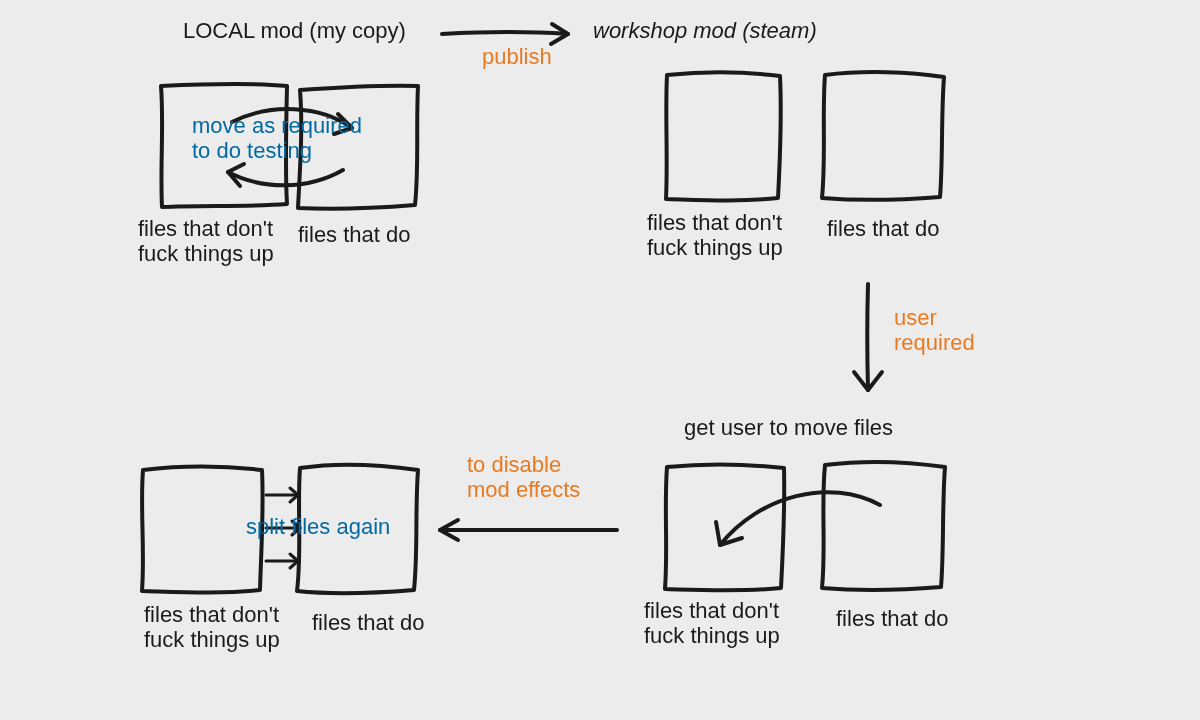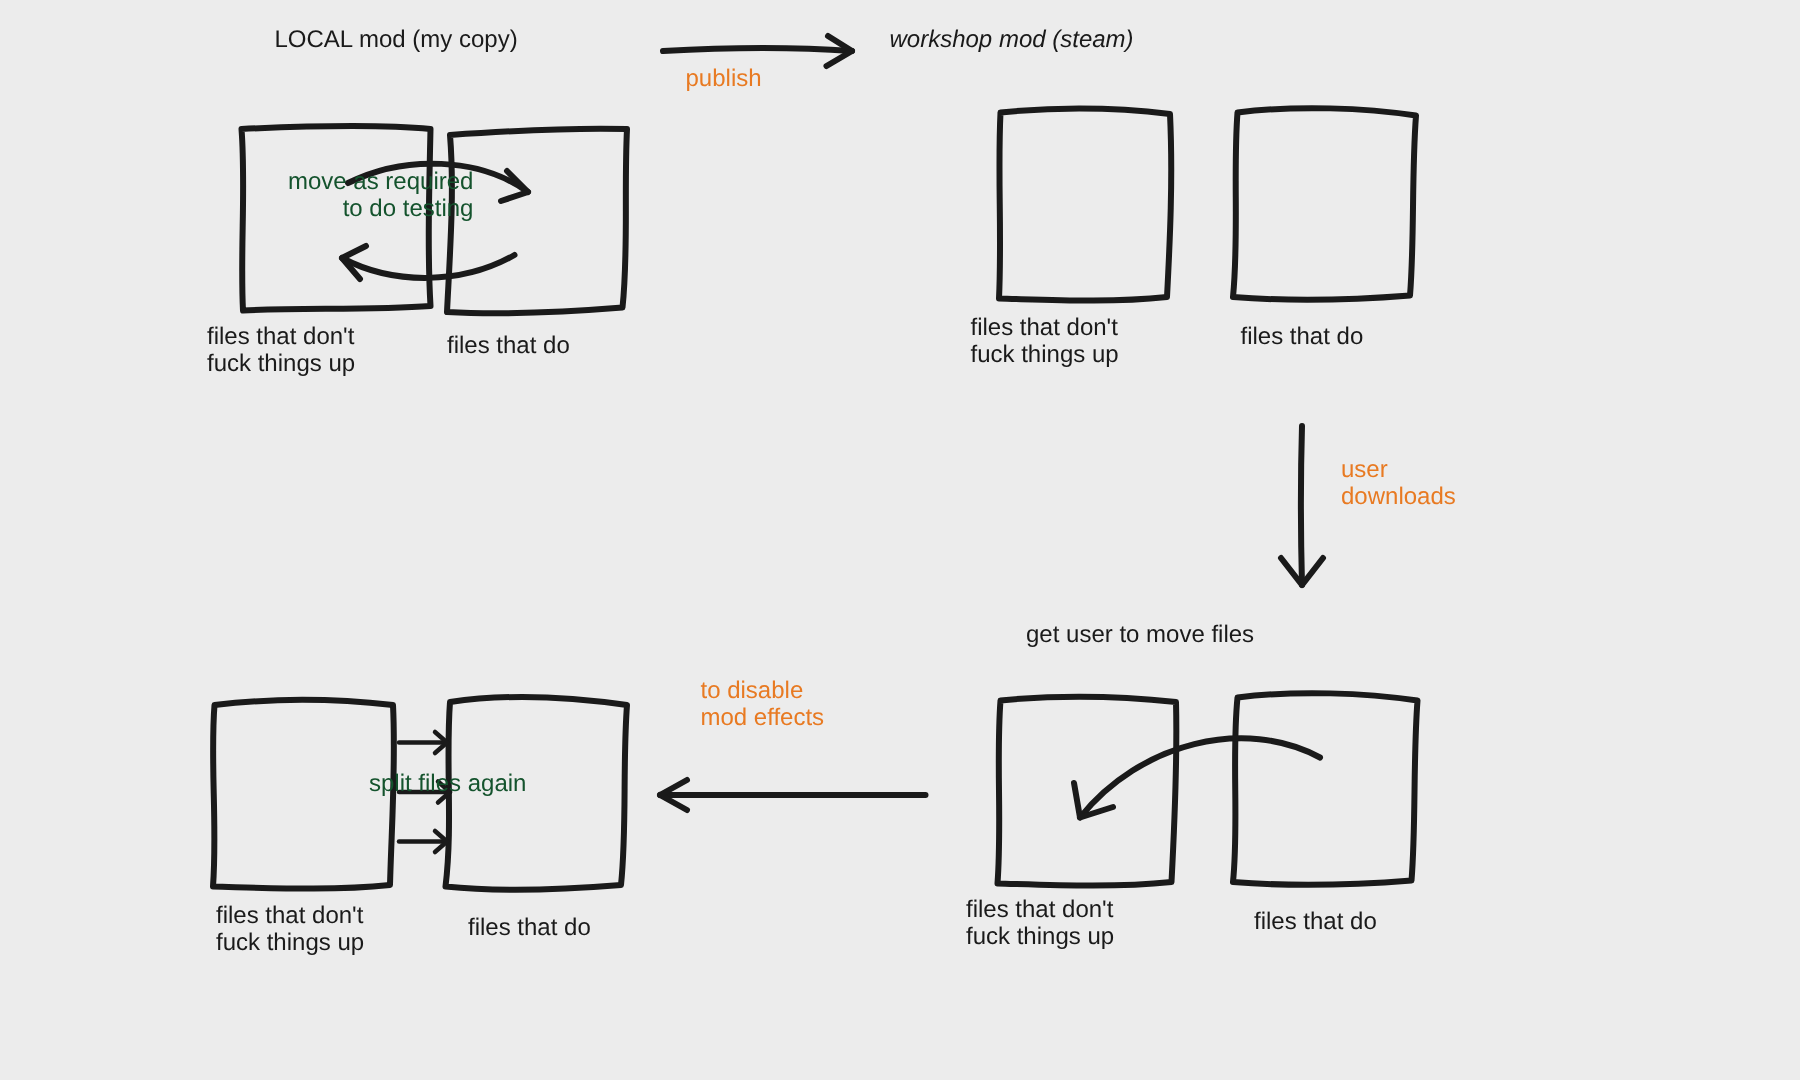--- a/index.html
+++ b/index.html
@@ -5,27 +5,27 @@
   html, body {
     margin: 0; padding: 0;
     width: 1200px; height: 720px;
     background: #ececec;
     font-family: "Segoe UI", Arial, sans-serif;
     overflow: hidden;
   }
   svg { display: block; }
   .txt {
     position: absolute;
-    font-size: 16px;
+    font-size: 22px;
     color: #1a1a1a;
     line-height: 1.15;
     white-space: pre;
   }
   .orange { color: #e87a22; }
-  .purple { color: #14532d; text-align: right; }
+  .purple { color: #0369a1; text-align: left; }
 </style>
 </head>
 <body>
 
 <svg width="1200" height="720" viewBox="0 0 1200 720">
   <g fill="none" stroke="#1a1a1a" stroke-width="4" stroke-linecap="round" stroke-linejoin="round">
 
     <path d="M161 86 C204 84 256 83 287 86 C286 130 285 170 287 204 C248 207 200 205 162 207 C160 168 164 125 161 86 Z"></path>
 
     <path d="M300 90 C343 87 384 85 418 86 C416 127 419 168 415 205 C378 208 335 210 298 208 C300 168 303 127 300 90 Z"></path>
@@ -65,35 +65,35 @@
       <path d="M266 528 L300 528"></path>
         <path d="M300 528 L292 521 M300 528 L292 535"></path>
       <path d="M266 561 L298 561"></path>
         <path d="M298 561 L290 554 M298 561 L290 568"></path>
     </g>
   </g>
 </svg>
 
 <div class="txt" style="left:183px; top:18px;">LOCAL mod (my copy)</div>
 <div class="txt" style="left:593px; top:18px;font-style:italic;">workshop mod (steam)</div>
-<div class="txt orange" style="left:457px; top:44px;">publish</div>
+<div class="txt orange" style="left:482px; top:44px;">publish</div>
 
 <div class="txt purple" style="left:192px; top:113px;">move as required
 to do testing</div>
 
 <div class="txt" style="left:138px; top:216px;">files that don't
 fuck things up</div>
 <div class="txt" style="left:298px; top:222px;">files that do</div>
 
 <div class="txt" style="left:647px; top:210px;">files that don't
 fuck things up</div>
 <div class="txt" style="left:827px; top:216px;">files that do</div>
 
 <div class="txt orange" style="left:894px; top:305px;">user
-downloads</div>
+required</div>
 
 <div class="txt" style="left:684px; top:415px;">get user to move files</div>
 
 <div class="txt" style="left:644px; top:598px;">files that don't
 fuck things up</div>
 <div class="txt" style="left:836px; top:606px;">files that do</div>
 
 <div class="txt orange" style="left:467px; top:452px; ">to disable
 mod effects</div>
 

